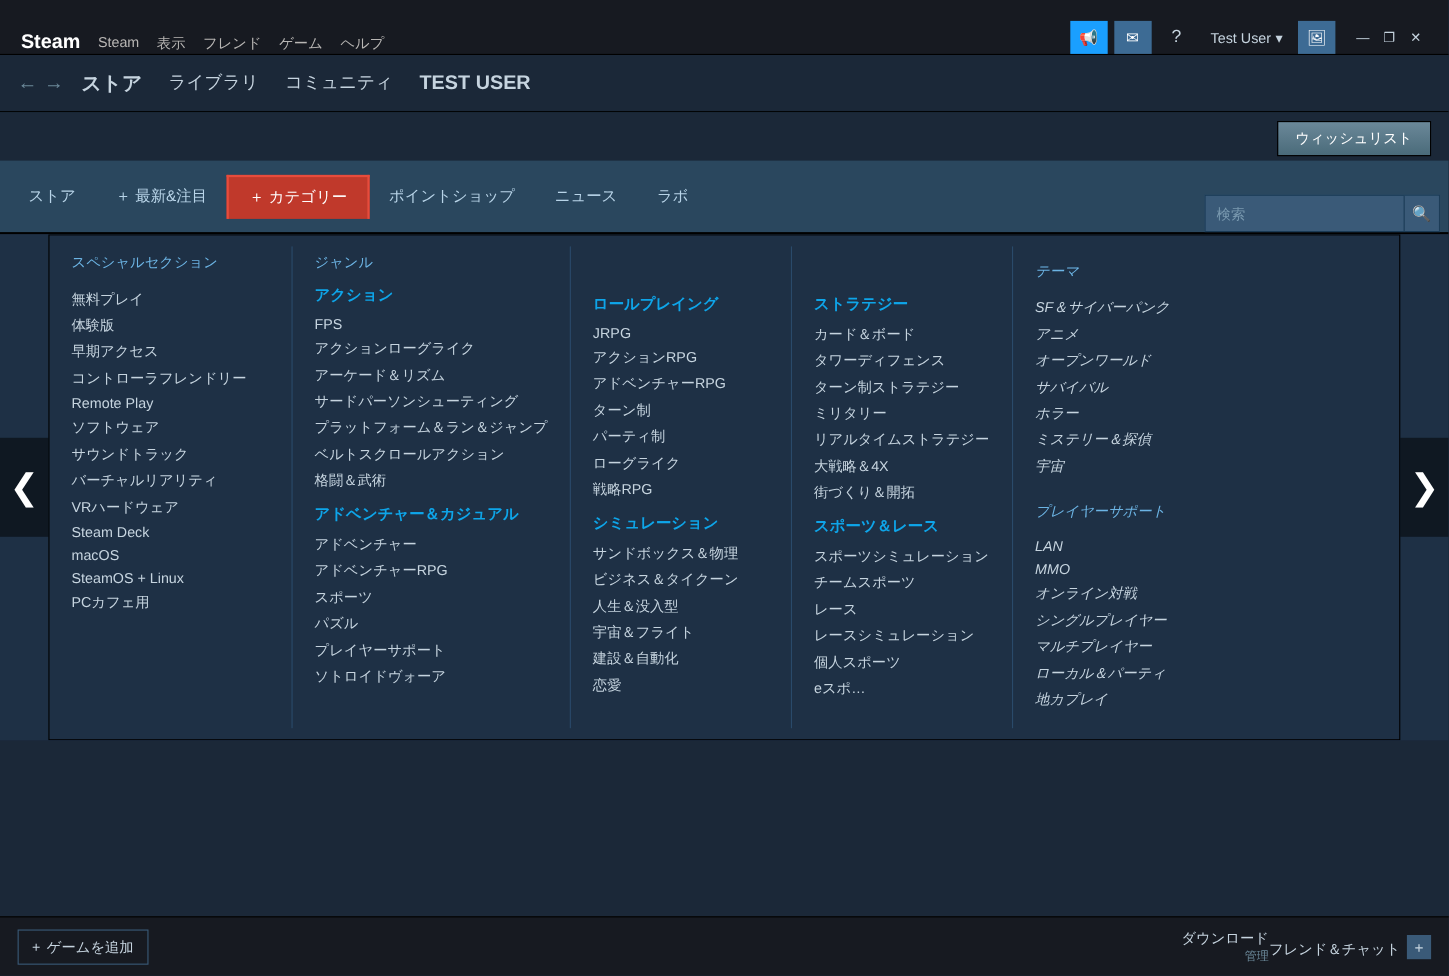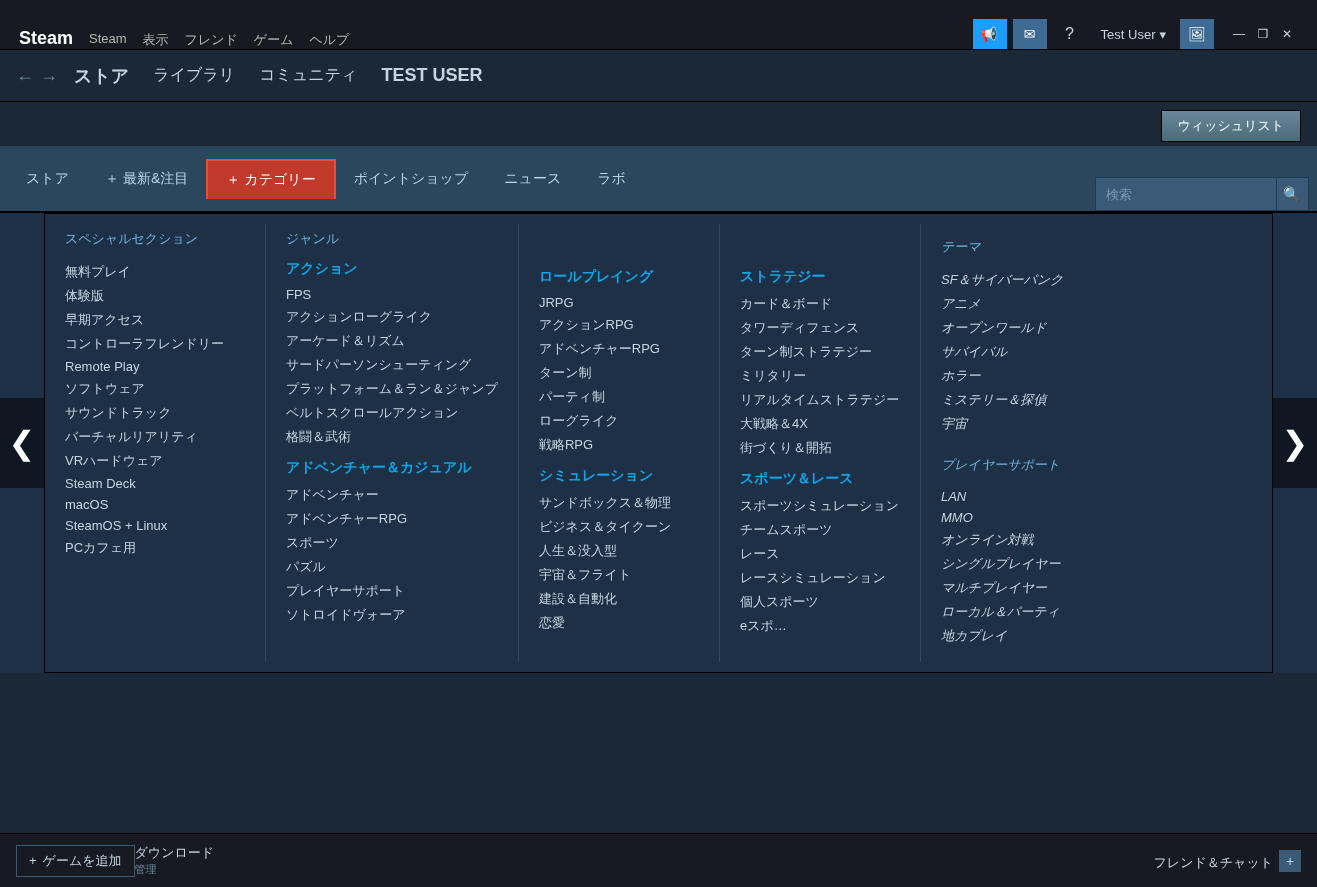--- a/index.html
+++ b/index.html
@@ -277,21 +277,21 @@
       color: #c6d4df;
       padding: 6px 12px;
       font-size: 13px;
       cursor: pointer;
       font-family: inherit;
     }
     .bottom-center {
       flex: 1;
       display: flex;
       flex-direction: column;
-      align-items: flex-start;
+      align-items: flex-end;
       justify-content: center;
     }
     .download-label {
       color: #c6d4df;
       font-size: 13px;
     }
     .manage-label {
       color: #6b8899;
       font-size: 11px;
     }

